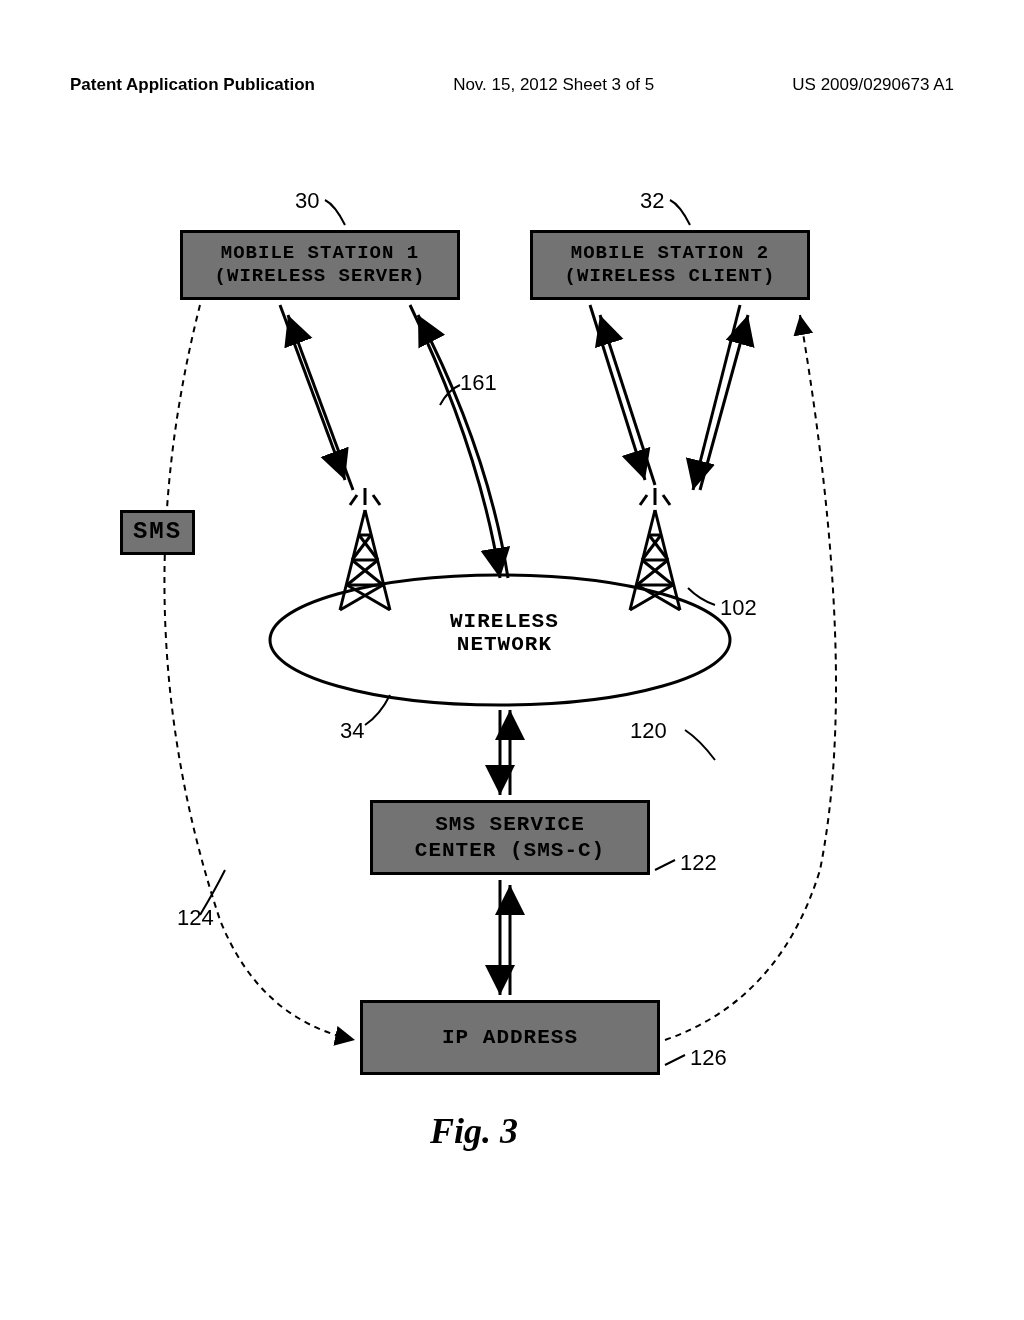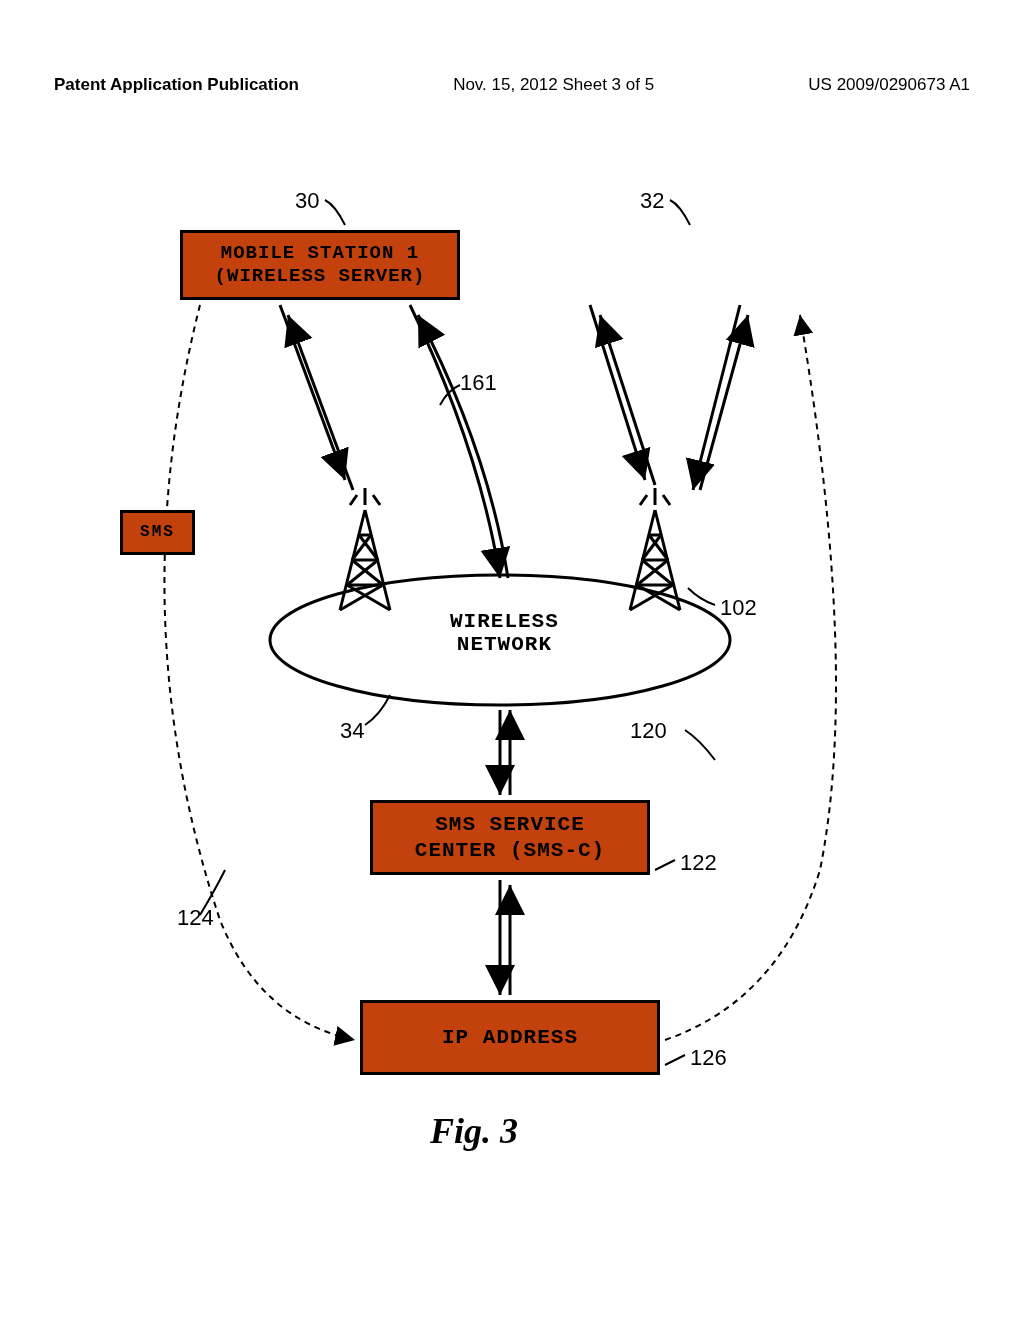--- a/index.html
+++ b/index.html
@@ -14,21 +14,21 @@
       position: relative;
       font-family: Arial, sans-serif;
     }
     .header {
       position: absolute;
       top: 75px;
       left: 0;
       right: 0;
       display: flex;
       justify-content: space-between;
-      padding: 0 54px;
+      padding: 0 70px;
       font-size: 17px;
       text-align: center;
     }
     .header-left {
       font-weight: bold;
     }
     .header-center {
       font-weight: normal;
     }
     .header-right {
@@ -37,21 +37,21 @@
     .diagram-container {
       position: absolute;
       top: 170px;
       left: 100px;
       width: 824px;
       height: 1000px;
     }
     .box {
       position: absolute;
       border: 3px solid black;
-      background: #c2410c;
+      background: #737373;
       text-align: center;
       font-family: 'Courier New', monospace;
       font-weight: bold;
       display: flex;
       flex-direction: column;
       justify-content: center;
       align-items: center;
       line-height: 1.2;
     }
     .mobile-box {
@@ -66,21 +66,21 @@
     }
     .mobile2 {
       top: 60px;
       left: 430px;
     }
     .sms-box {
       top: 340px;
       left: 20px;
       width: 75px;
       height: 45px;
-      font-size: 16px;
+      font-size: 24px;
       letter-spacing: 2px;
     }
     .smsc-box {
       top: 630px;
       left: 270px;
       width: 280px;
       height: 75px;
       font-size: 21px;
       letter-spacing: 1px;
     }
@@ -252,20 +252,24 @@
     <path d="M 225 30 Q 235 35 245 55" fill="none" stroke="black" stroke-width="2"></path>
 
     <path d="M 570 30 Q 580 35 590 55" fill="none" stroke="black" stroke-width="2"></path>
   </svg>
 
   <div class="box mobile-box mobile1">
     <div>MOBILE STATION 1</div>
     <div>(WIRELESS SERVER)</div>
   </div>
 
+  <div class="box mobile-box mobile2">
+    <div>MOBILE STATION 2</div>
+    <div>(WIRELESS CLIENT)</div>
+  </div>
 
   <div class="box sms-box">
     <div>SMS</div>
   </div>
 
   <div class="wireless-label">
     <div>WIRELESS</div>
     <div>NETWORK</div>
   </div>
 

